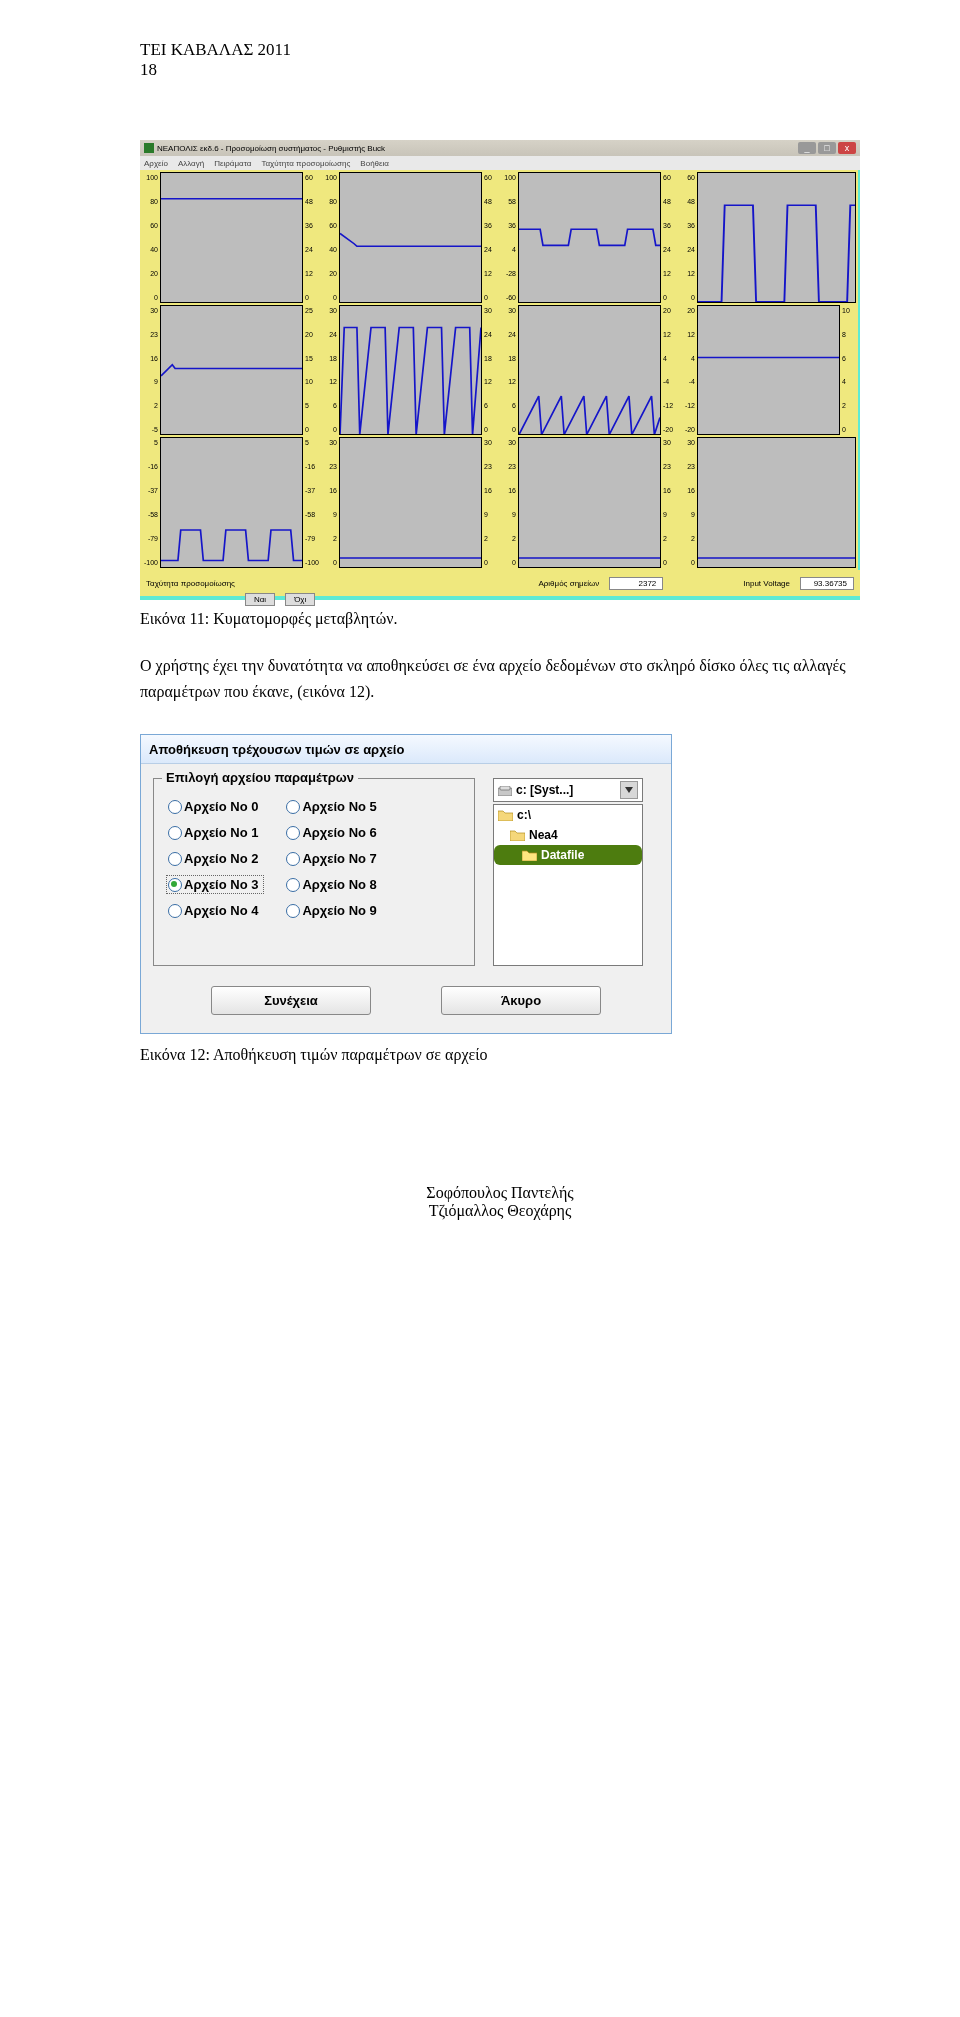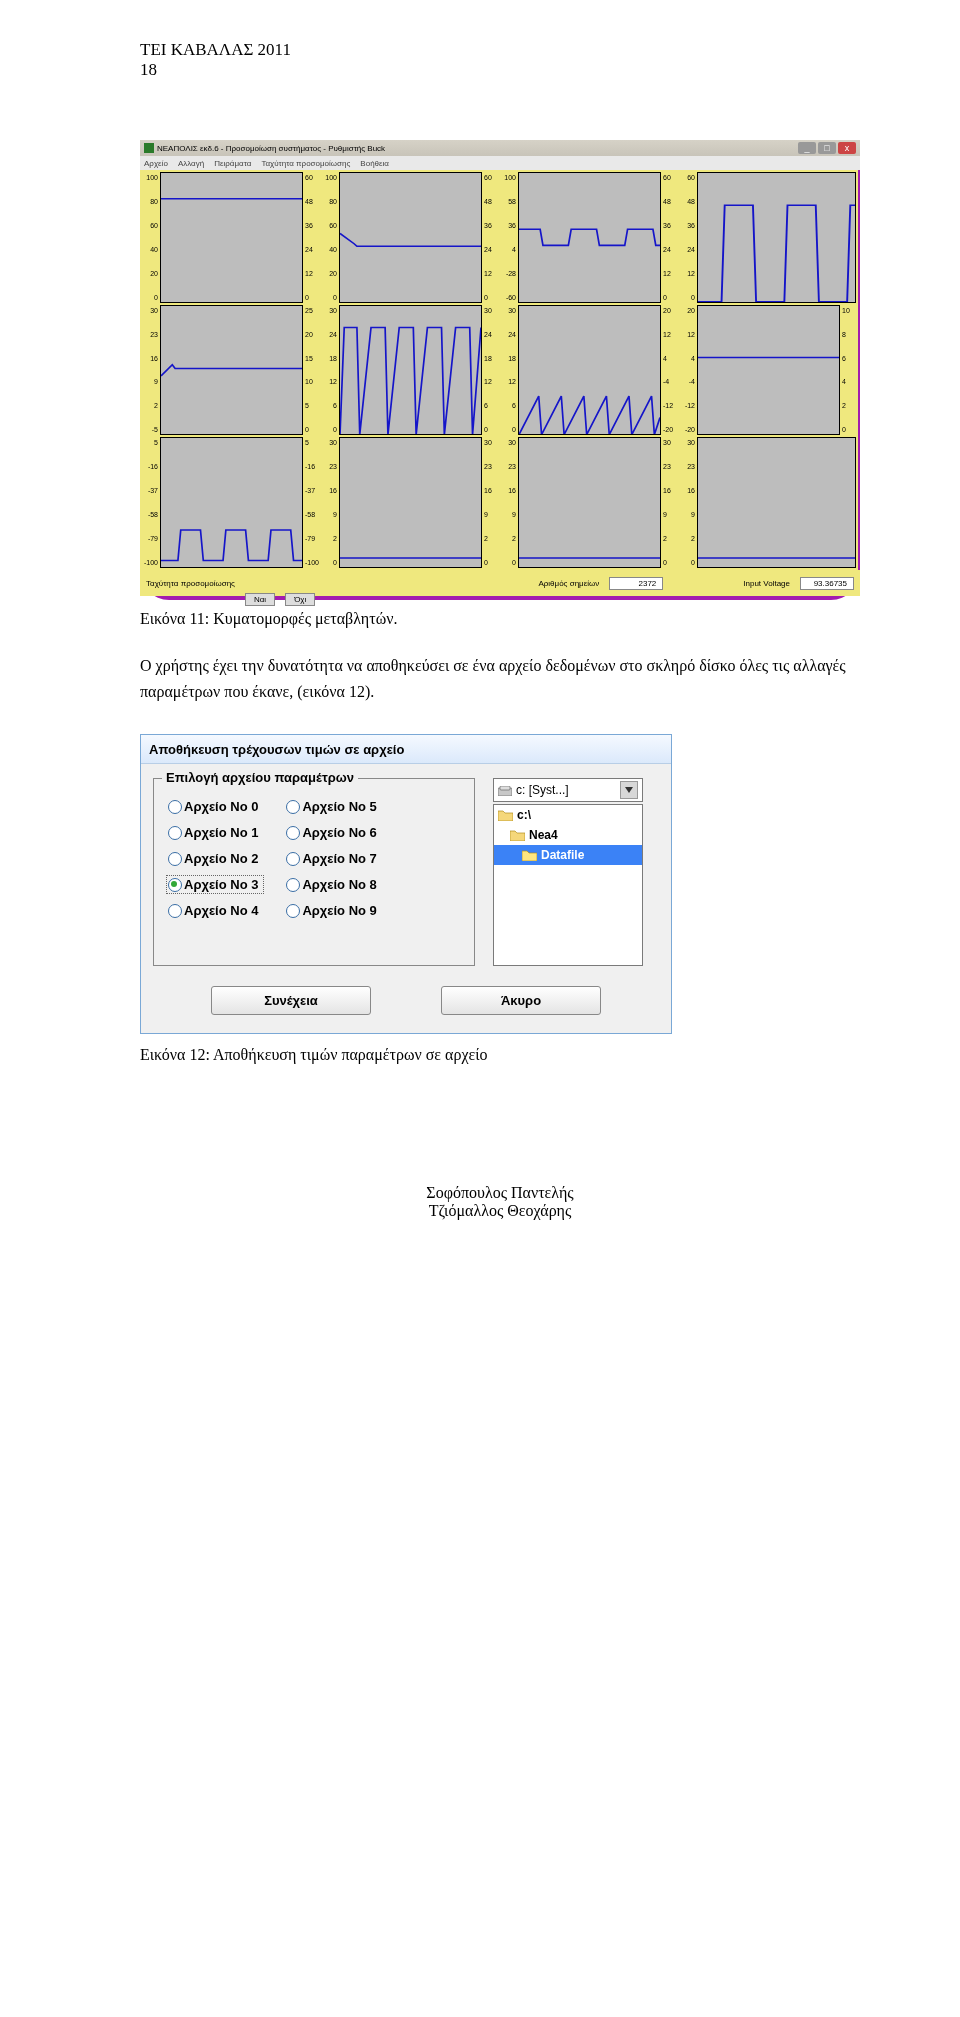--- a/index.html
+++ b/index.html
@@ -36,26 +36,25 @@
   }
   .footer {
     text-align: center;
     font-size: 16px;
     margin-top: 120px;
   }
   
   .sim-window {
     width: 720px;
     height: 460px;
-    background: #a21caf;
+    background: #5eead4;
     font-family: Tahoma, Arial, sans-serif;
     font-size: 8px;
     position: relative;
     box-sizing: border-box;
-    border-radius: 29px;
   }
   .sim-titlebar {
     height: 16px;
     background: linear-gradient(#d6d2c7,#c8c4b9);
     display: flex;
     align-items: center;
     padding: 0 4px;
     font-size: 8px;
     color: #000;
   }
@@ -188,28 +187,28 @@
   .radio-row { display: flex; align-items: center; gap: 2px; font-weight: bold; font-size: 13px; white-space:nowrap;}
   .radio-row.sel { outline: 1px dotted #666; outline-offset:1px; padding-right:4px;}
   .radio-circle {
     width:12px;height:12px;border:1.5px solid #3a6ea5;border-radius:50%;background:#fff;position:relative;flex-shrink:0;
   }
   .radio-circle.checked::after {
     content:"";position:absolute;top:2px;left:2px;width:6px;height:6px;background:#33a837;border-radius:50%;
   }
   .drive-panel { width:150px; display:flex; flex-direction:column; gap:2px;}
   .drive-combo {
-    height:22px;border:1px solid #7a7a7a;background:#fff;display:flex;align-items:center;padding:0 4px;font-weight:normal;font-size:12px;justify-content:space-between;
+    height:22px;border:1px solid #7a7a7a;background:#fff;display:flex;align-items:center;padding:0 4px;font-weight:bold;font-size:12px;justify-content:space-between;
   }
   .drive-combo .dd {width:16px;height:16px;background:#d8d8d8;border:1px solid #999;display:flex;align-items:center;justify-content:center;}
   .folder-list {
     height:160px;background:#fff;border:1px solid #7a7a7a;overflow:hidden;font-weight:bold;font-size:12px;
   }
   .folder-row { display:flex;align-items:center;padding:3px 4px; gap:4px;}
-  .folder-row.sel { background:#3b82f6;color:#fff;}
+  .folder-row.sel { background:#4d7c0f;color:#fff;border-radius:6px;}
   .folder-icon { width:15px;height:12px;display:inline-block;position:relative;}
   .folder-icon svg { width:15px;height:12px;display:block;}
   .dlg-buttons {
     display:flex;background:#f0f0f0;padding:4px 12px 18px 12px;gap:70px;justify-content:center;
   }
   .dlg-btn {
     background:linear-gradient(#fff,#e4e4e4);border:1px solid #888;border-radius:3px;padding:6px 24px;font-weight:bold;font-size:13px;min-width:110px;text-align:center;
   }
   .disk-icon{width:14px;height:10px;display:inline-block;}
 </style>

